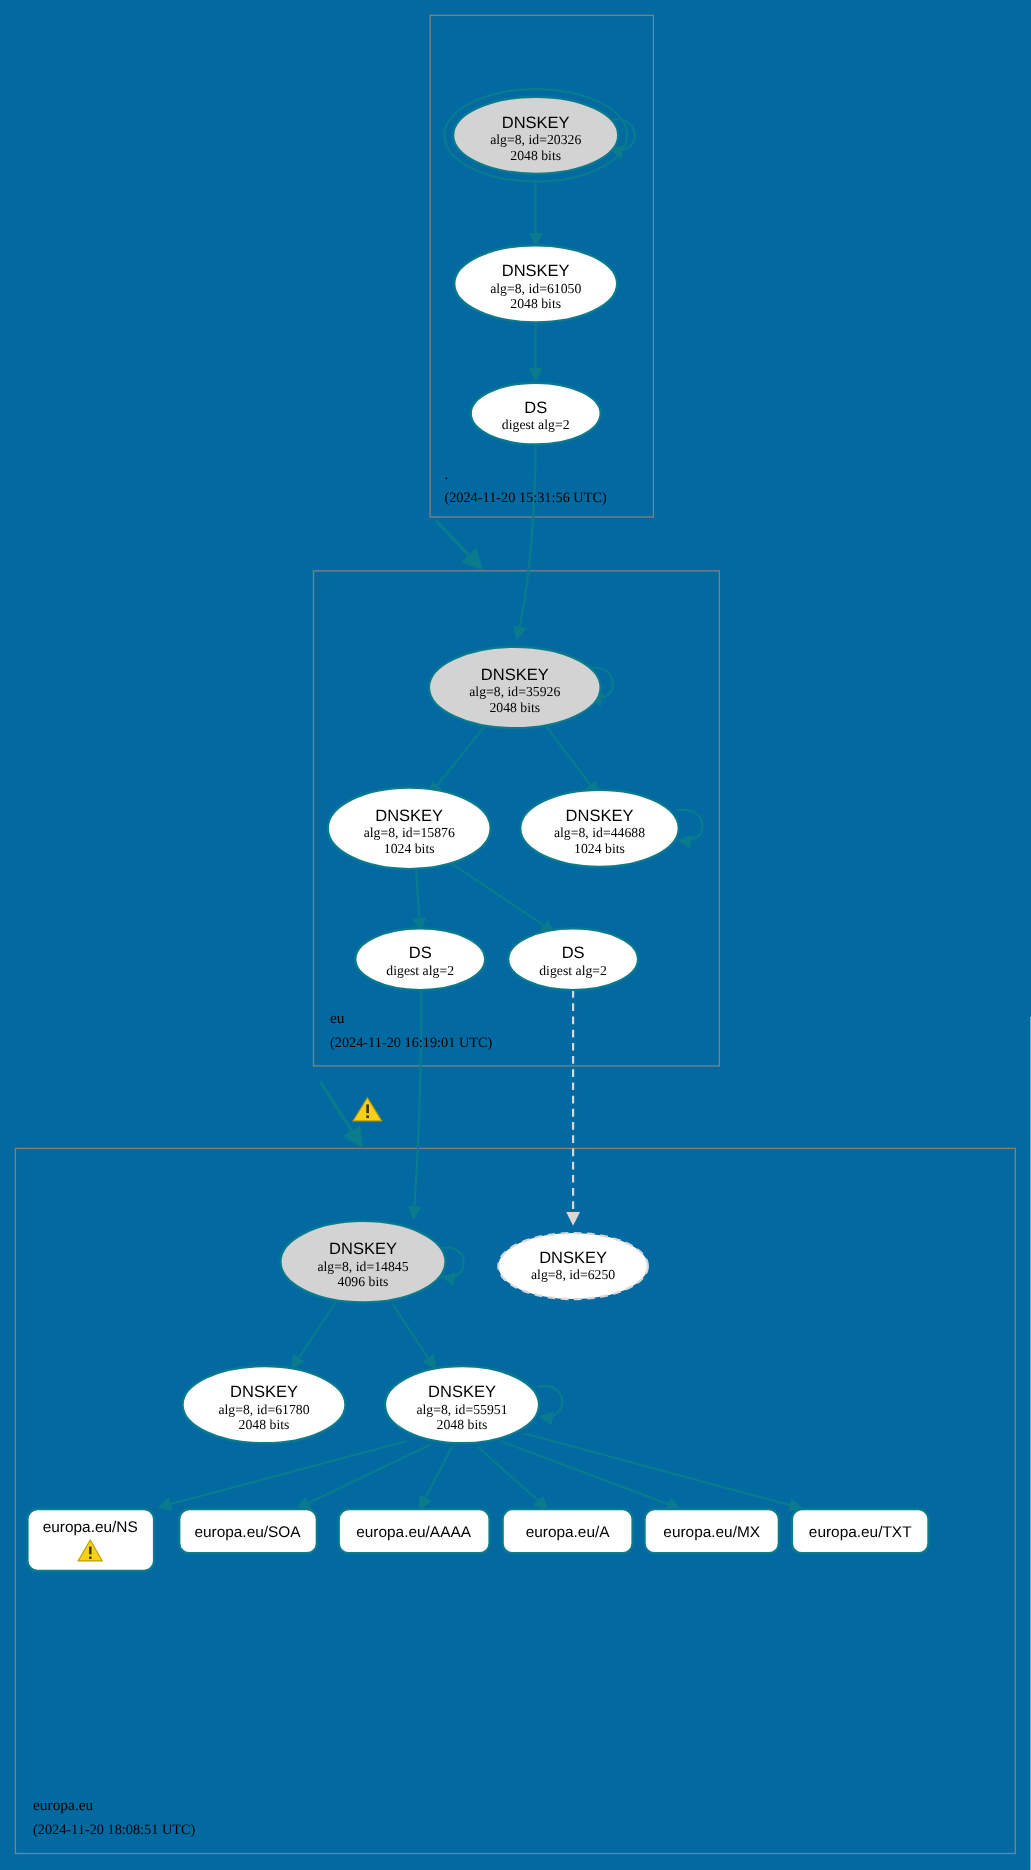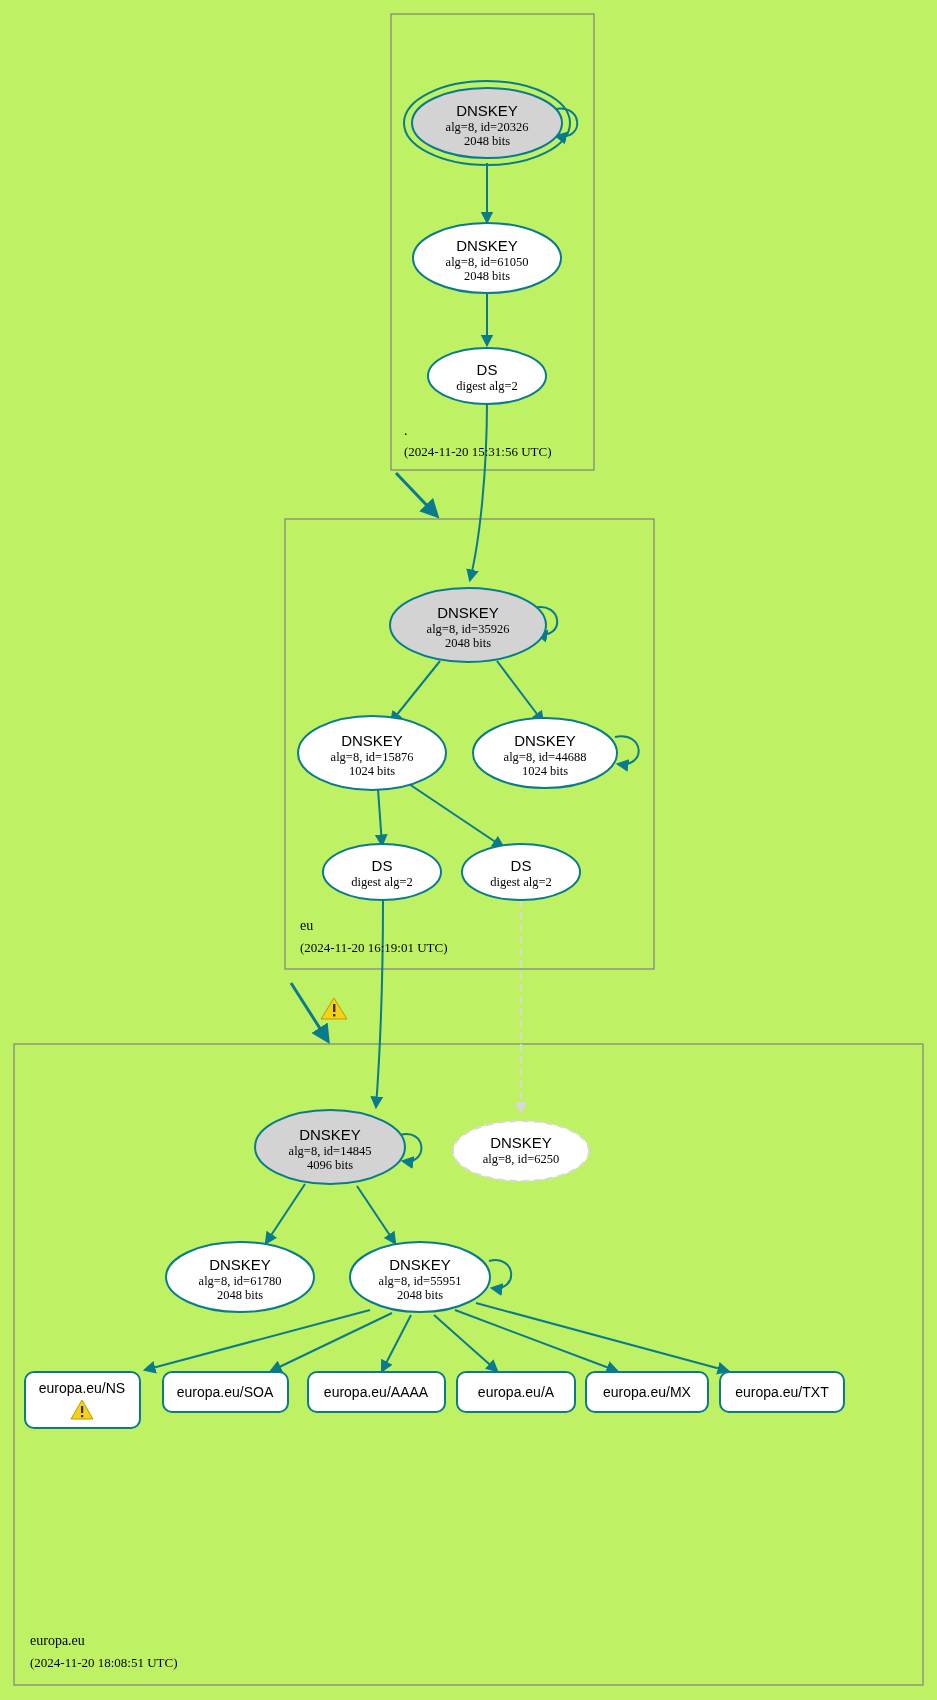--- a/index.html
+++ b/index.html
@@ -4,21 +4,21 @@
 <style>
   html, body {
     margin: 0;
     padding: 0;
     background: #ffffff;
   }
   #canvas {
     position: relative;
     width: 937px;
     height: 1700px;
-    background: #bef264;
+    background: #0369a1;
     font-family: "Liberation Serif", serif;
     overflow: hidden;
   }
   svg.layer {
     position: absolute;
     left: 0;
     top: 0;
     width: 937px;
     height: 1700px;
     pointer-events: none;

